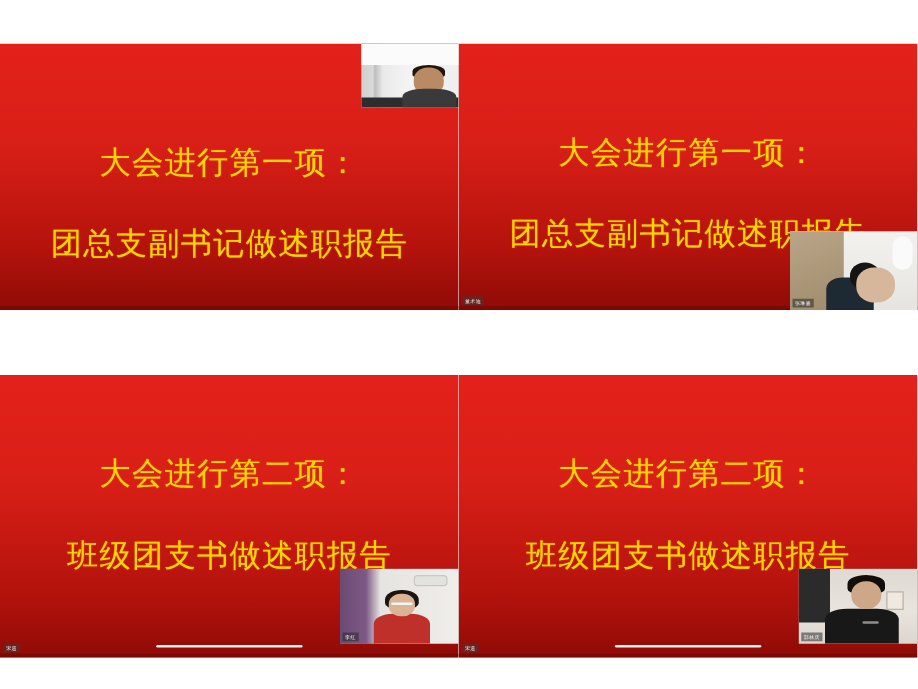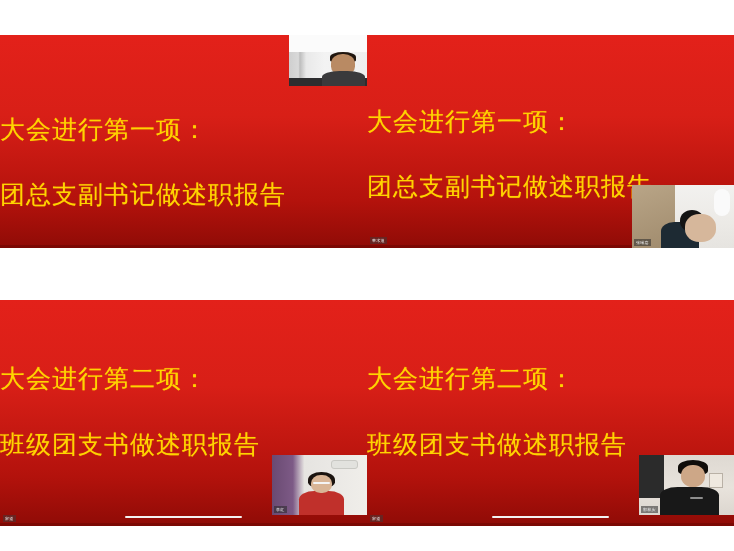--- a/index.html
+++ b/index.html
@@ -29,21 +29,21 @@
     content:"";position:absolute;left:0;right:0;bottom:0;height:3px;
     background:rgba(120,8,4,.85);
   }
   .p1 .slide{top:35px; height:213px;}
   .p2 .slide{top:35px; height:213px;}
   .p3 .slide{top:24px; height:226px;}
   .p4 .slide{top:24px; height:226px;}
 
   .slide-text{
     position:absolute;left:0;right:0;
-    color:#ffd400;
+    text-align:center;color:#ffd400;
     font-family:"Liberation Serif","DejaVu Serif",serif;
     font-weight:400;
     text-shadow:0 0 1px rgba(255,212,0,.55);
     white-space:nowrap;
   }
   .line1{font-size:25px;letter-spacing:1px;}
   .line2{font-size:25px;letter-spacing:1px;}
 
   .p1 .line1{top:78px;}  .p1 .line2{top:143px;}
   .p2 .line1{top:70px;}  .p2 .line2{top:135px;}

